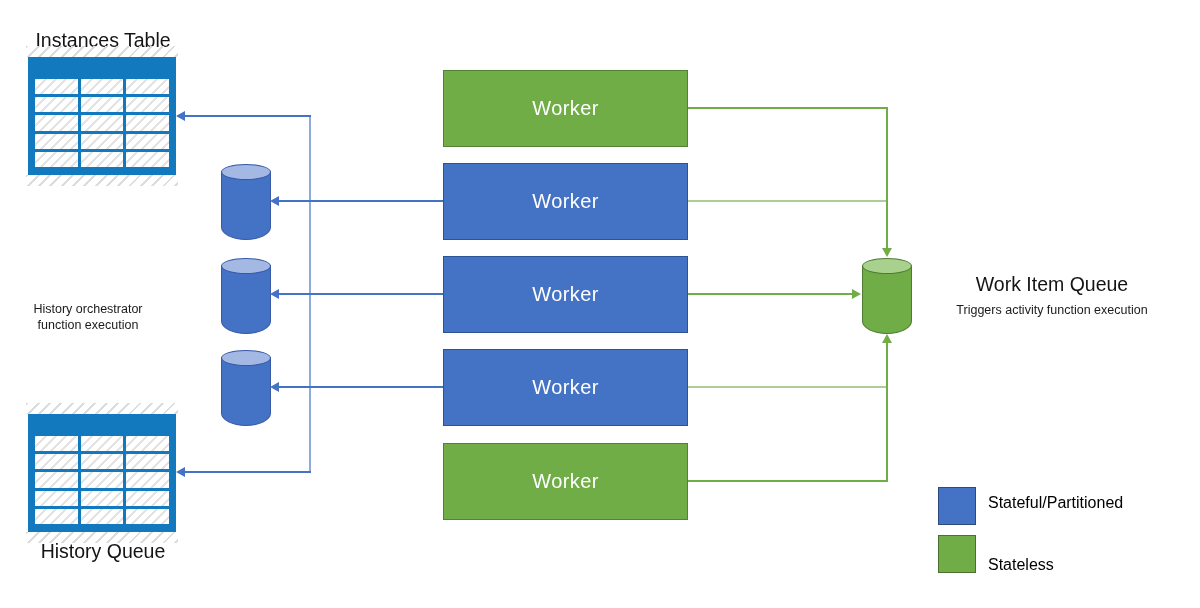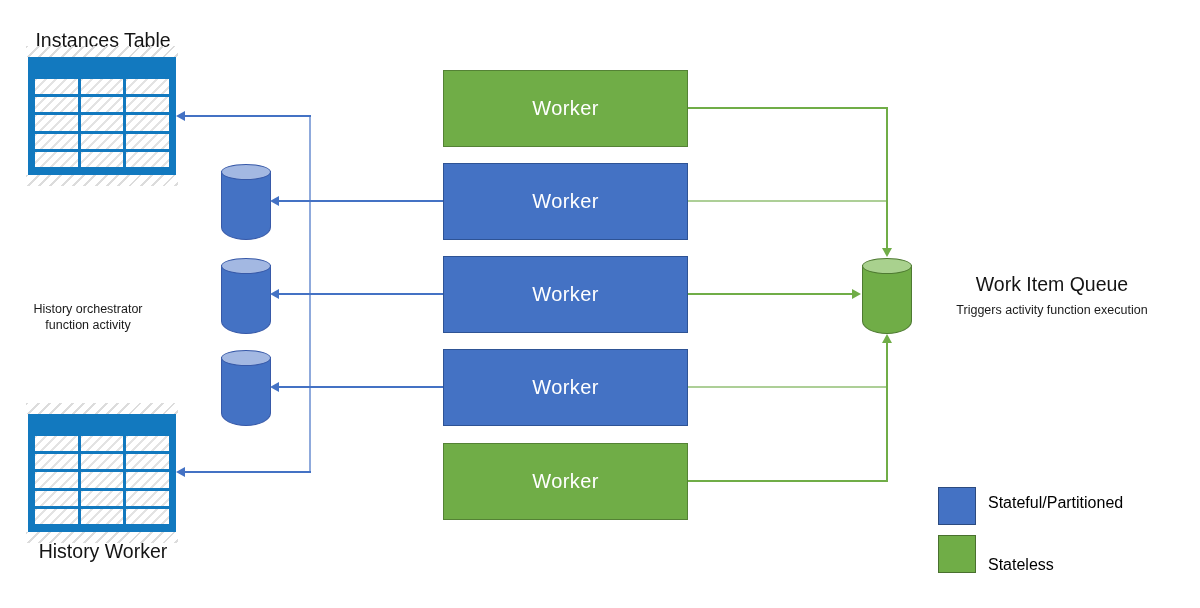--- a/index.html
+++ b/index.html
@@ -110,25 +110,25 @@
         <i></i>
         <i></i>
         <i></i>
         <i></i>
         <i></i>
         <i></i>
         <i></i>
     </div>
     <div class="hatchband"></div>
   </div>
-  <div class="abs title" style="left:28px;top:540px;width:150px;">History Worker</div>
+  <div class="abs title" style="left:28px;top:540px;width:150px;">History Queue</div>
 
   <div class="abs subtitle" style="left:7px;top:301px;width:162px;">
     <span style="display:block">History orchestrator</span>
-    <span style="display:block">function activity</span>
+    <span style="display:block">function execution</span>
   </div>
 
   <div class="cyl blue" style="left:221px;top:164px;">
     <span class="body"></span>
       <span class="top"></span>
   </div>
   <div class="cyl blue" style="left:221px;top:258px;">
     <span class="body"></span>
       <span class="top"></span>
   </div>

